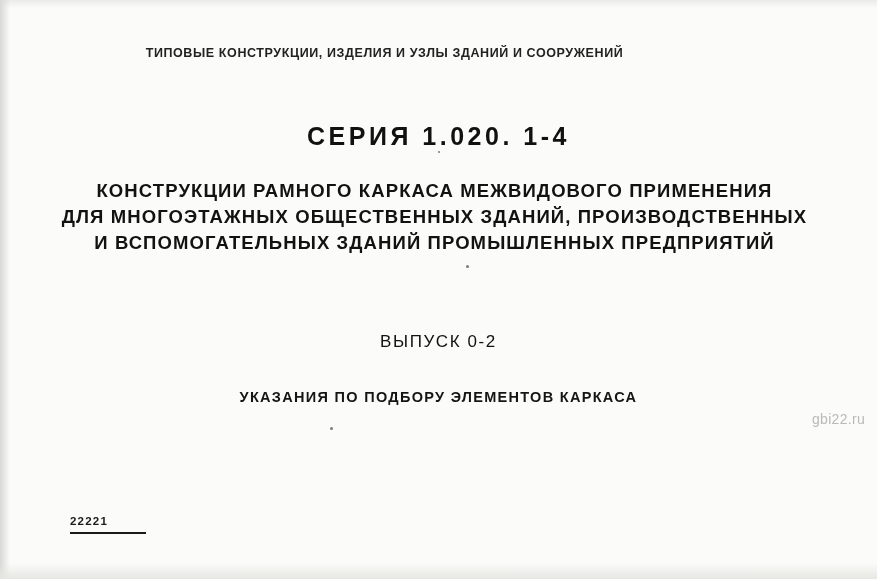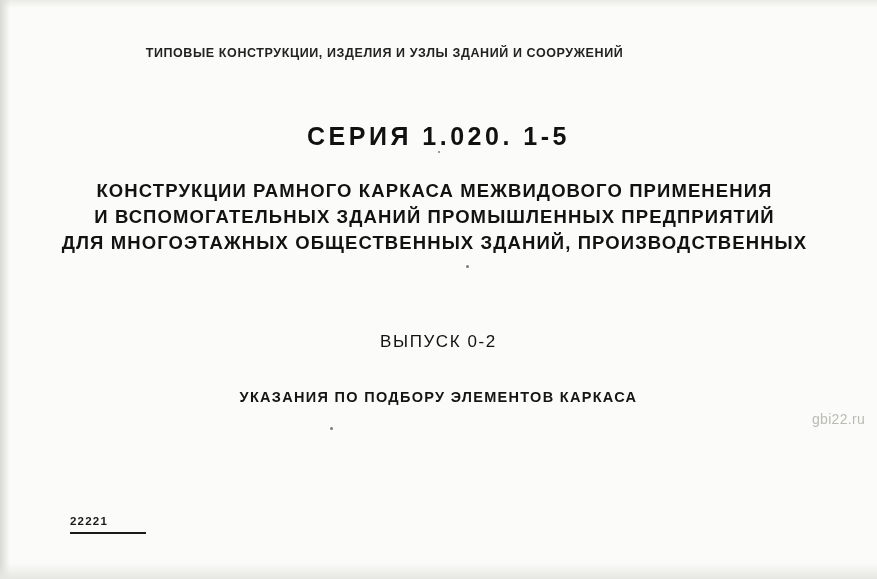--- a/index.html
+++ b/index.html
@@ -140,26 +140,26 @@
 <body>
 
 <div class="page">
 
   <div class="scan-edge-top"></div>
   <div class="scan-edge-left"></div>
   <div class="scan-edge-bottom"></div>
 
   <div class="series-header">ТИПОВЫЕ КОНСТРУКЦИИ, ИЗДЕЛИЯ И УЗЛЫ ЗДАНИЙ И СООРУЖЕНИЙ</div>
 
-  <div class="series-number">СЕРИЯ 1.020. 1-5</div>
+  <div class="series-number">СЕРИЯ 1.020. 1-4</div>
 
   <div class="title-block">
     <div class="title-line">КОНСТРУКЦИИ  РАМНОГО  КАРКАСА  МЕЖВИДОВОГО  ПРИМЕНЕНИЯ</div>
+    <div class="title-line">ДЛЯ  МНОГОЭТАЖНЫХ  ОБЩЕСТВЕННЫХ  ЗДАНИЙ,  ПРОИЗВОДСТВЕННЫХ</div>
     <div class="title-line">И  ВСПОМОГАТЕЛЬНЫХ  ЗДАНИЙ  ПРОМЫШЛЕННЫХ  ПРЕДПРИЯТИЙ</div>
-    <div class="title-line">ДЛЯ  МНОГОЭТАЖНЫХ  ОБЩЕСТВЕННЫХ  ЗДАНИЙ,  ПРОИЗВОДСТВЕННЫХ</div>
   </div>
 
   <div class="issue">ВЫПУСК 0-2</div>
 
   <div class="subtitle">УКАЗАНИЯ  ПО  ПОДБОРУ  ЭЛЕМЕНТОВ  КАРКАСА</div>
 
   <div class="watermark">gbi22.ru</div>
 
   <div class="doc-code">22221</div>
   <div class="doc-code-underline"></div>

